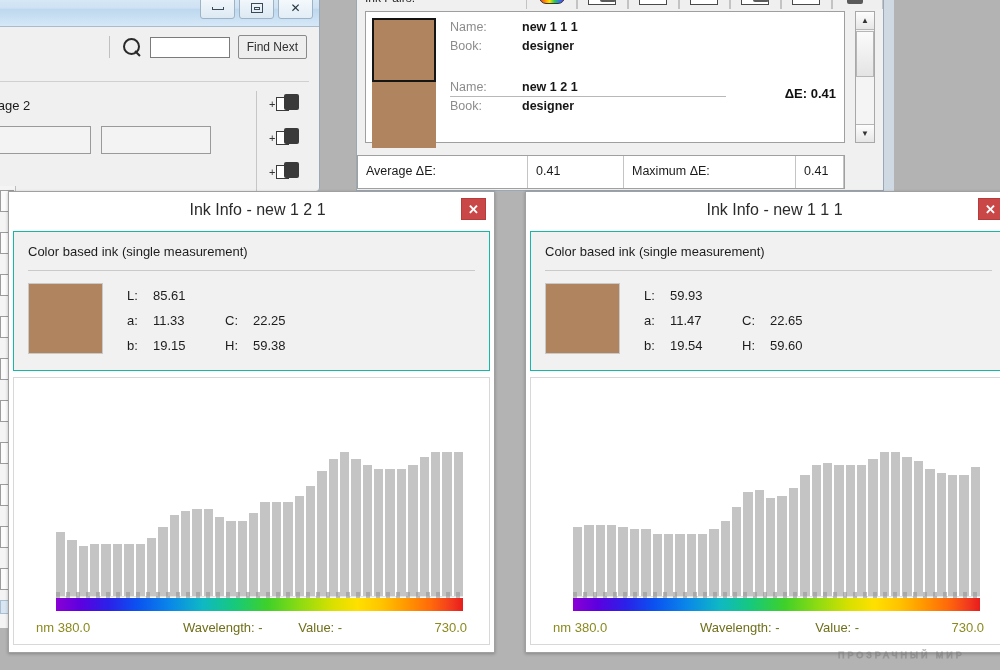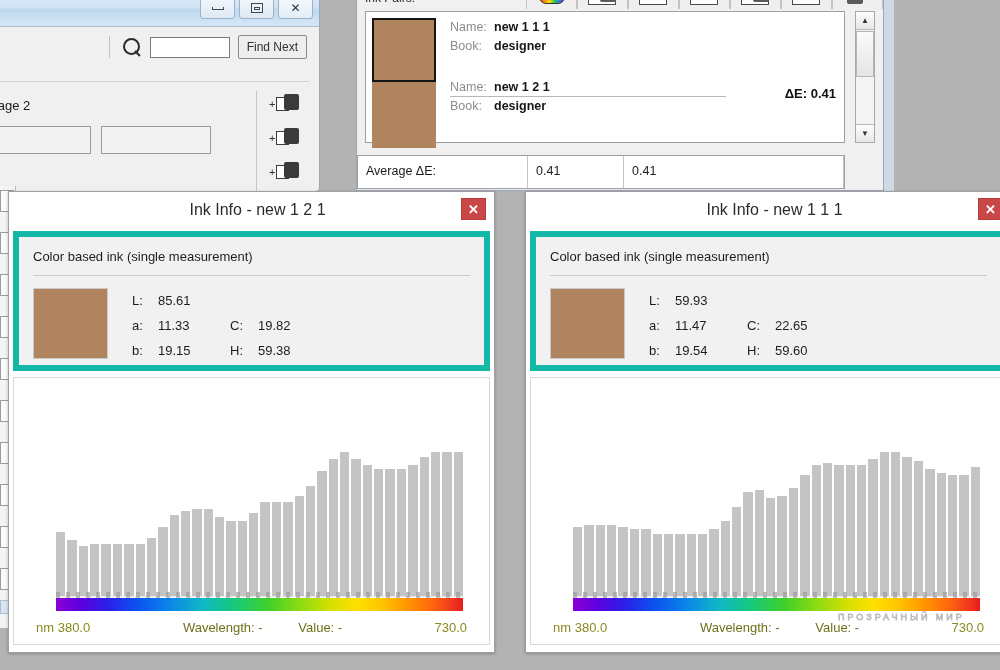--- a/index.html
+++ b/index.html
@@ -79,21 +79,21 @@
   .tb-rainbow { position:absolute; left:12px; top:3px; width:26px; height:14px;
      background:linear-gradient(to right,#e23b3b,#ff8a00,#ffe400,#2ec84f,#2a7de1,#7a2ee1);
      border:1.5px solid #333; border-radius:7px; }
   .pairs-panel {
     position:absolute; left:8px; top:24px; right:38px; height:132px;
     background:#ffffff; border:1px solid #9f9f9f;
   }
   .pair-sw-a { position:absolute; left:6px; top:6px; width:64px; height:64px; border:2px solid #151515; }
   .pair-sw-b { position:absolute; left:6px; top:70px; width:64px; height:66px; }
   .pair-text { position:absolute; left:84px; top:6px; right:8px; font-size:12.5px; }
-  .ptrow { display:flex; line-height:19px; }
+  .ptrow { display:flex; line-height:19px;gap:28px; }
   .ptkey { width:44px; color:#8c8c8c; }
   .ptval { color:#161616; font-weight:bold; }
   .lab-line { color:#5b64c8; line-height:19px; padding-left:44px; }
   .de-rule { position:absolute; left:84px; top:84px; right:118px; height:1px; background:#b8b8b8; }
   .de-val { position:absolute; right:8px; top:74px; font-size:13px; color:#101010; font-weight:bold; }
   .vscroll { position:absolute; right:8px; top:24px; width:20px; height:132px; background:#f4f4f4; border:1px solid #a8a8a8; }
   .vsc-btn { width:100%; height:18px; display:flex; align-items:center; justify-content:center;
              background:linear-gradient(to bottom,#fdfdfd,#e6e6e6); border-bottom:1px solid #b6b6b6; font-size:8px; color:#333; }
   .vsc-btn.bot { position:absolute; bottom:0; border-bottom:none; border-top:1px solid #b6b6b6; }
   .vsc-thumb { position:absolute; left:0; right:0; top:19px; height:46px; background:linear-gradient(to bottom,#fbfbfb,#e4e4e4); border:1px solid #b6b6b6; }
@@ -118,21 +118,21 @@
     font-size:16px; color:#2b2b2b;
   }
   .dlg-close {
     position:absolute; right:8px; top:6px; width:25px; height:22px;
     background:#c94747; border:1px solid #b63c3c;
     color:#ffffff; font-size:13px; font-weight:bold;
     display:flex; align-items:center; justify-content:center;
   }
   .dlg-body { position:absolute; left:0; right:0; top:35px; bottom:0; padding:4px; }
   .info-panel {
-    position:relative; height:140px; background:#f1f1f1; border:6px solid #14b8a6;
+    position:relative; height:140px; background:#f1f1f1; border:1px solid #14b8a6;
     padding:12px 14px 0 14px;
   }
   .info-head { font-size:13px; color:#1d1d1d; }
   .info-hr { margin-top:11px; height:1px; background:#cacaca; }
   .info-row { display:flex; margin-top:12px; }
   .swatch { width:75px; height:71px; border:1px solid #c9c9c9; }
   .vals { margin-left:24px; font-size:13px; color:#1d1d1d; }
   .vline { display:flex; line-height:25px; }
   .vk  { width:26px; color:#1d1d1d; }
   .vv  { width:72px; color:#1d1d1d; }
@@ -161,21 +161,21 @@
   .ax-mid  { flex:1; text-align:center; color:#6f6f1a; }
   .ax-mid2 { flex:1; text-align:center; color:#6f6f1a; }
   .ax-right{ width:110px; text-align:right; padding-right:12px; }
 
   
   .wm { position:absolute; left:838px; top:612px; width:162px; height:58px; pointer-events:none; }
   .wm-main { font-size:36px; font-weight:bold; color:transparent;
              -webkit-text-stroke:1.5px rgba(120,120,120,.55);
              letter-spacing:1px; line-height:38px; font-family:"Liberation Sans",sans-serif; }
   .wm-sub { font-size:9px; letter-spacing:3px; color:transparent;
-            -webkit-text-stroke:0.8px rgba(120,120,120,.5); font-family:"Liberation Sans",sans-serif; }
+            -webkit-text-stroke:0.8px rgba(120,120,120,.5); font-family:"Liberation Sans",sans-serif;margin-top:38px; }
 </style>
 </head>
 <body>
 
 <div id="root">
   <div class="desk-grey"></div>
 
   <div class="bgwin-left">
     <div class="titlebar">
       <div class="wbtns">
@@ -279,20 +279,21 @@
 
     <div class="vscroll">
       <div class="vsc-btn">▲</div>
       <div class="vsc-thumb"></div>
       <div class="vsc-btn bot">▼</div>
     </div>
 
     <div class="stat-table">
       <div class="st-cell st-c1">Average  ΔE:</div>
       <div class="st-cell st-c2">0.41</div>
+      <div class="st-cell st-c3">Maximum  ΔE:</div>
       <div class="st-cell st-c4">0.41</div>
     </div>
   </div>
   <div class="right-edge2"></div>
 
   <div class="liststrip">
     <div class="lsrow" style="top:4px"></div>
     <div class="lsrow" style="top:46px"></div>
     <div class="lsrow" style="top:88px"></div>
     <div class="lsrow" style="top:130px"></div>
@@ -322,21 +323,21 @@
             <div class="vline">
                 <span class="vk">L:</span>
                 <span class="vv">85.61</span>
                 <span class="vk2"></span>
                 <span class="vv2"></span>
               </div>
             <div class="vline">
                 <span class="vk">a:</span>
                 <span class="vv">11.33</span>
                 <span class="vk2">C:</span>
-                <span class="vv2">19.82</span>
+                <span class="vv2">22.25</span>
               </div>
             <div class="vline">
                 <span class="vk">b:</span>
                 <span class="vv">19.15</span>
                 <span class="vk2">H:</span>
                 <span class="vv2">59.38</span>
               </div>
           </div>
         </div>
       </div>

